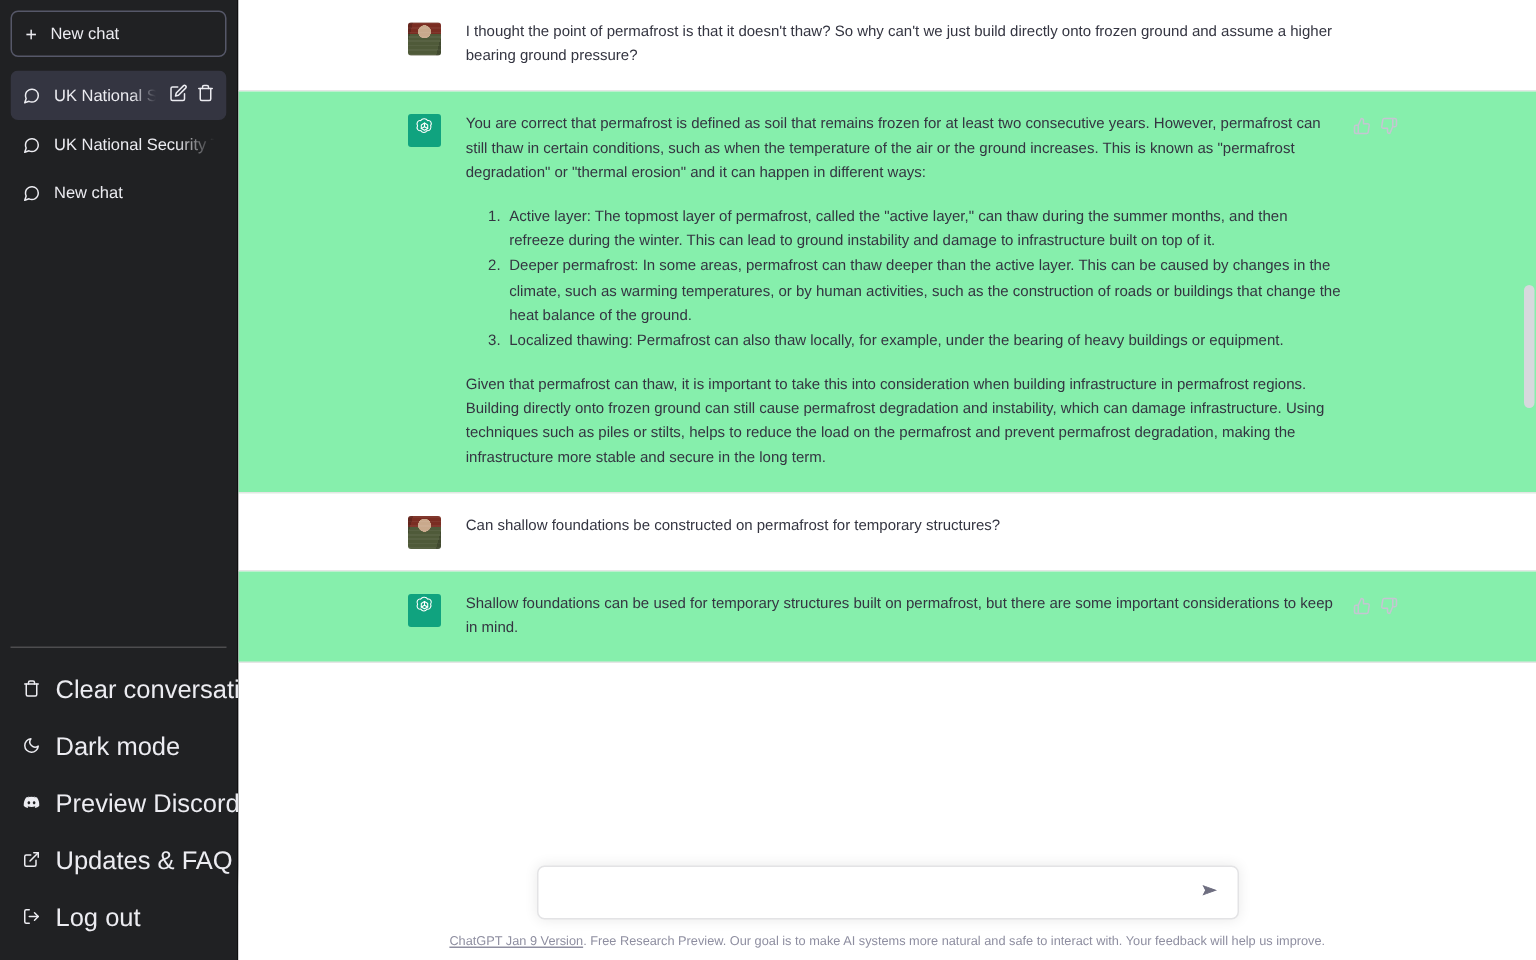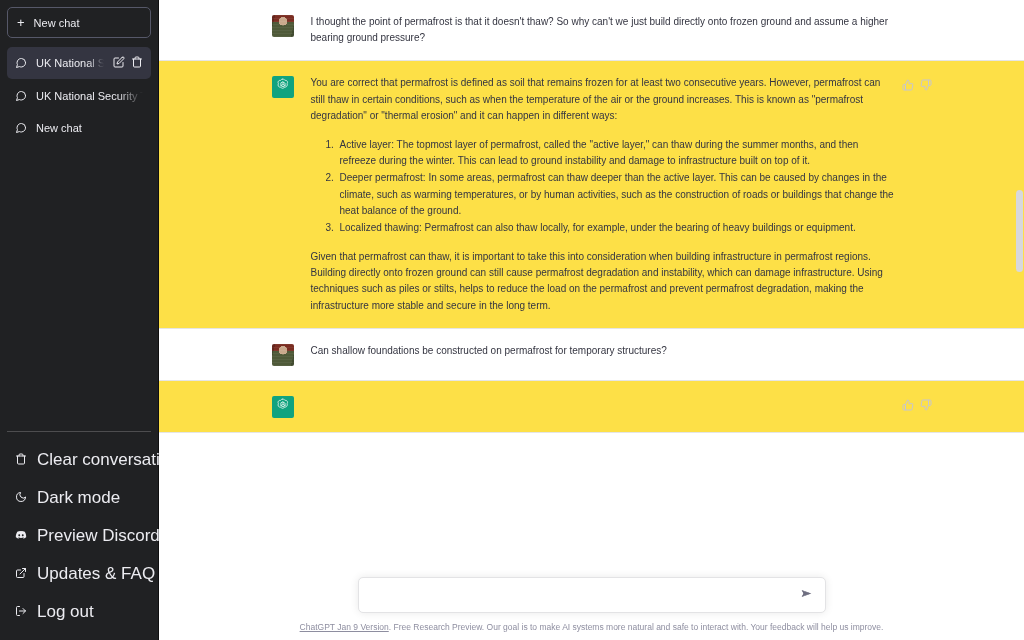--- a/index.html
+++ b/index.html
@@ -84,21 +84,21 @@
     flex: 1;
     overflow: hidden;
     position: relative;
   }
   .msg-row {
     width: 100%;
     border-bottom: 1px solid #e5e5e5;
     padding: 14px 0;
   }
   .msg-row.user { background: #ffffff; }
-  .msg-row.assistant { background: #fde047; }
+  .msg-row.assistant { background: #86efac; }
   .msg-inner {
     max-width: 660px;
     margin: 0 auto;
     display: flex;
     gap: 17px;
     padding: 0 24px 0 10px;
     position: relative;
   }
   .avatar {
     width: 22px; height: 22px;
@@ -376,20 +376,21 @@
           <div class="avatar bot-av">
             <span>
               <svg viewBox="0 0 24 24" fill="none" stroke="#ffffff" stroke-width="1.1" stroke-linecap="round" stroke-linejoin="round">
                 <path d="M12 3.2c1.4 0 2.5.8 3.1 1.9 1.3-.3 2.6.2 3.3 1.4.7 1.2.5 2.6-.3 3.6.6 1.2.5 2.6-.3 3.6-.7 1.2-2 1.7-3.3 1.4-.6 1.1-1.7 1.9-3.1 1.9s-2.5-.8-3.1-1.9c-1.3.3-2.6-.2-3.3-1.4-.7-1.2-.5-2.4.1-3.5-.7-1.1-.8-2.5-.1-3.7.7-1.2 2-1.7 3.3-1.4.6-1.1 1.7-1.9 3.1-1.9z"></path>
                 <path d="M12 7.6 15.2 9.4v3.5L12 14.7 8.8 12.9V9.4z"></path>
                 <path d="M12 7.6v3.6l3.2 1.7M12 11.2 8.8 12.9"></path>
               </svg>
             </span>
           </div>
           <div class="msg-body">
+            <p>Shallow foundations can be used for temporary structures built on permafrost, but there are some important considerations to keep in mind.</p>
           </div>
           <div class="msg-actions">
             <span>
               <svg viewBox="0 0 24 24" fill="none" stroke="#c5c5d2" stroke-width="2" stroke-linecap="round" stroke-linejoin="round">
                   <path d="M14 9V5a3 3 0 0 0-3-3l-4 9v11h11.28a2 2 0 0 0 2-1.7l1.38-9a2 2 0 0 0-2-2.3zM7 22H4a2 2 0 0 1-2-2v-7a2 2 0 0 1 2-2h3"></path>
                 </svg>
             </span>
             <span>
               <svg viewBox="0 0 24 24" fill="none" stroke="#c5c5d2" stroke-width="2" stroke-linecap="round" stroke-linejoin="round">
                   <path d="M10 15v4a3 3 0 0 0 3 3l4-9V2H5.72a2 2 0 0 0-2 1.7l-1.38 9a2 2 0 0 0 2 2.3zm7-13h2.67A2.31 2.31 0 0 1 22 4v7a2.31 2.31 0 0 1-2.33 2H17"></path>

